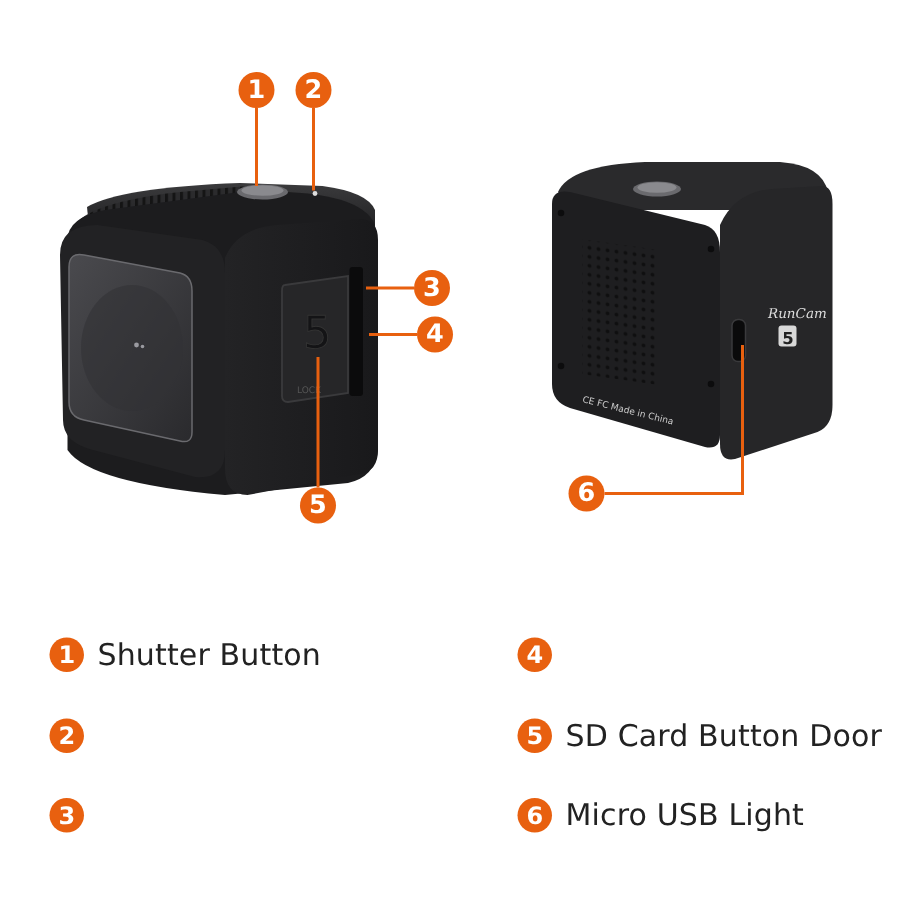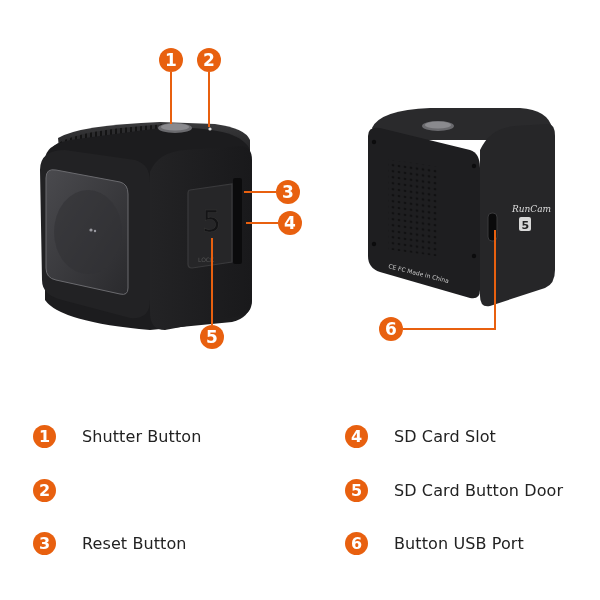--- a/index.html
+++ b/index.html
@@ -11,21 +11,21 @@
     background: #E8600F; color: #fff; font-size: 17px; font-weight: bold;
     line-height: 24px; text-align: center;
     font-family: "DejaVu Sans", sans-serif;
   }
   .legend-item { position: absolute; height: 24px; display: flex; align-items: center; }
   .legend-item .lbadge {
     width: 23px; height: 23px; border-radius: 50%; background: #E8600F; color: #fff;
     font-size: 16px; font-weight: bold; line-height: 23px; text-align: center; flex: 0 0 auto;
   }
   .legend-item .ltext {
-    margin-left: 26px; font-size: 16px; color: #222; white-space: nowrap;
+    margin-left: 9px; font-size: 20px; color: #222; white-space: nowrap;
     font-family: "DejaVu Sans", sans-serif; letter-spacing: 0.1px;
   }
 </style>
 </head>
 <body>
 
 <svg class="illus" viewBox="0 0 600 380" xmlns="http://www.w3.org/2000/svg">
   <defs>
     <linearGradient id="topg" x1="0" y1="0" x2="0" y2="1">
       <stop offset="0" stop-color="#3a3a3c"></stop>
@@ -120,27 +120,25 @@
 <div>
   <div class="legend-item" style="left:33px; top:424px;">
     <span class="lbadge">1</span>
     <span class="ltext">Shutter Button</span>
   </div>
   <div class="legend-item" style="left:33px; top:478px;">
     <span class="lbadge">2</span>
   </div>
   <div class="legend-item" style="left:33px; top:531px;">
     <span class="lbadge">3</span>
-    <span class="ltext">Reset Button</span>
   </div>
   <div class="legend-item" style="left:345px; top:424px;">
     <span class="lbadge">4</span>
-    <span class="ltext">SD Card Slot</span>
   </div>
   <div class="legend-item" style="left:345px; top:478px;">
     <span class="lbadge">5</span>
     <span class="ltext">SD Card Button Door</span>
   </div>
   <div class="legend-item" style="left:345px; top:531px;">
     <span class="lbadge">6</span>
-    <span class="ltext">Button USB Port</span>
+    <span class="ltext">Micro USB Light</span>
   </div>
 </div>
 
 </body></html>

